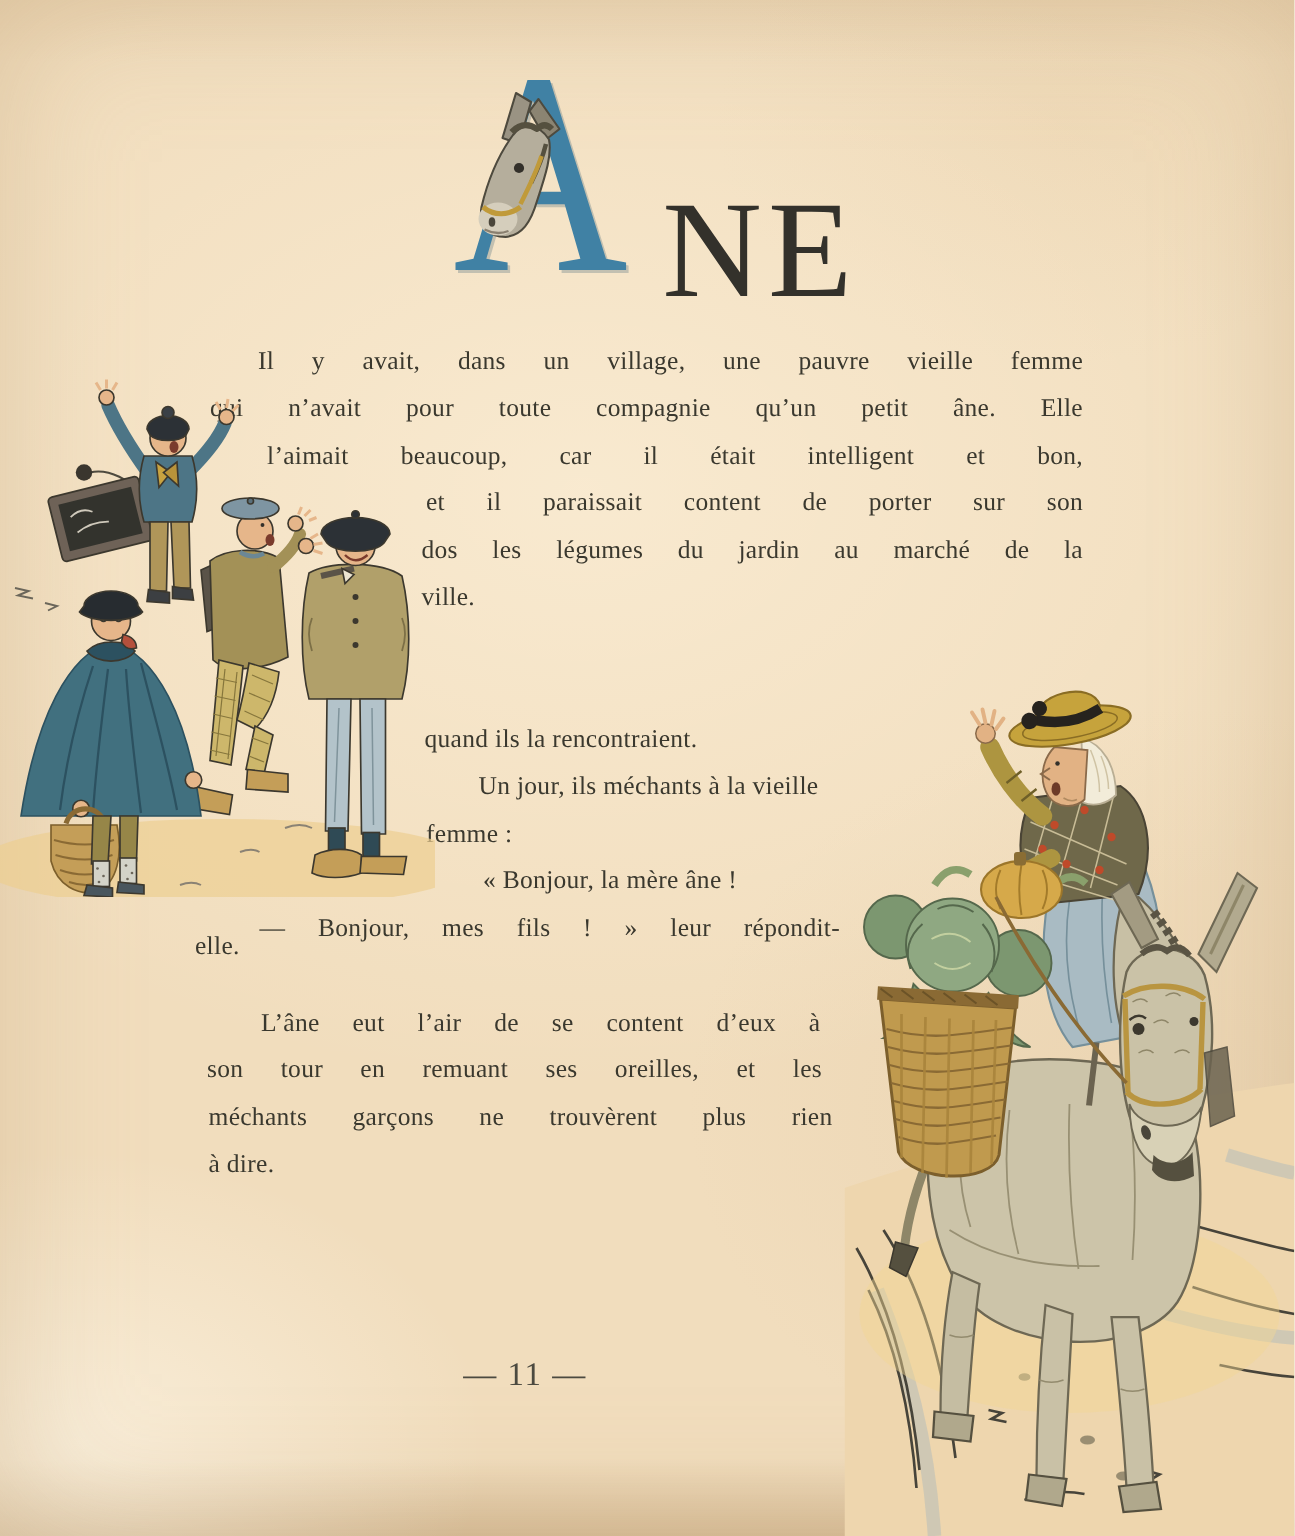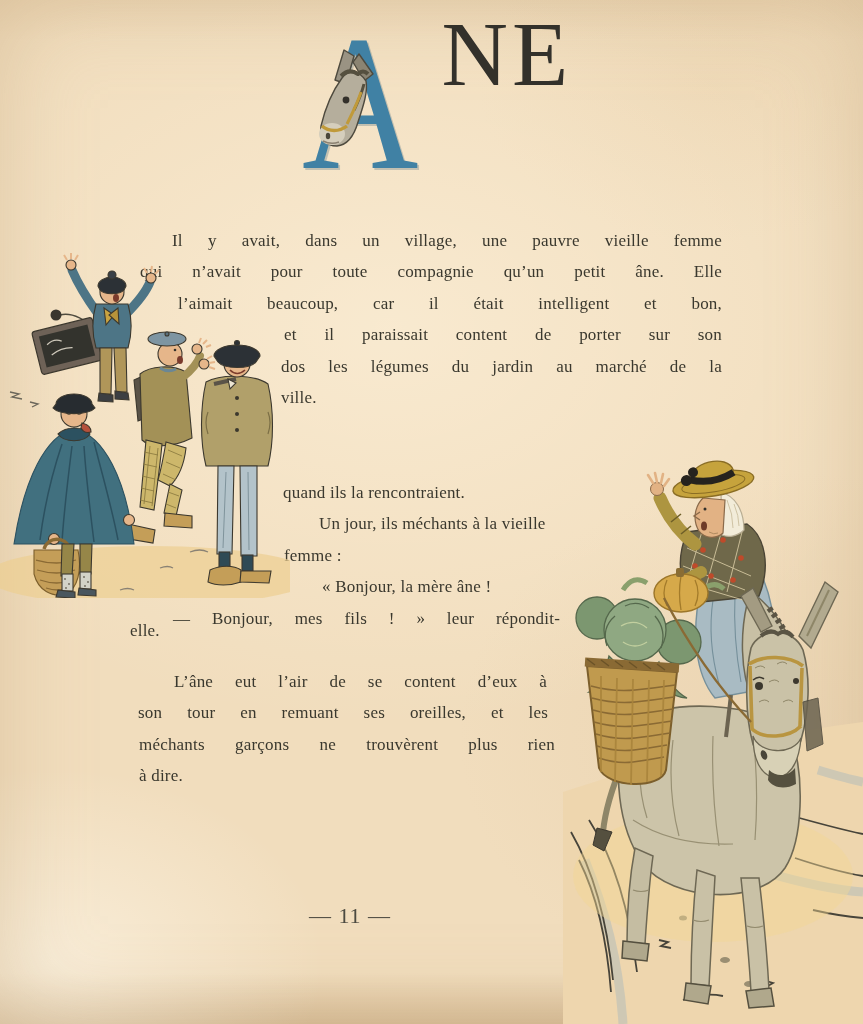--- a/index.html
+++ b/index.html
@@ -9,21 +9,21 @@
     background-color:#f1ddbd;
     background-image:
       radial-gradient(900px 640px at 45% 32%, rgba(255,244,223,.55), rgba(255,244,223,0) 62%),
       radial-gradient(480px 380px at 92% 72%, rgba(219,189,148,.28), rgba(219,189,148,0) 70%),
       radial-gradient(420px 300px at 6% 94%, rgba(255,250,238,.55), rgba(255,250,238,0) 65%),
       radial-gradient(330px 230px at 82% 8%, rgba(229,202,161,.30), rgba(229,202,161,0) 70%),
       linear-gradient(to bottom, rgba(214,184,142,.18), rgba(0,0,0,0) 4%, rgba(0,0,0,0) 95%, rgba(176,140,94,.38));
     box-shadow: inset 0 0 90px rgba(186,154,112,.35);
   }
   
-  .title{position:absolute;top:8px;left:0;right:0;display:flex;justify-content:center;align-items:flex-start;}
+  .title{position:absolute;top:20px;left:0;right:0;display:flex;justify-content:center;align-items:flex-end;}
   .initial-wrap{position:relative;display:inline-block;}
   .initial{
     display:inline-block;font-size:192px;line-height:1;color:#4081a4;
     transform:scaleX(.84);transform-origin:50% 100%;
     text-shadow:2px 2px 0 rgba(42,84,106,.25);
   }
   .donkey-head{position:absolute;left:20px;top:38px;}
   .title-rest{font-size:92px;line-height:1;color:#33312b;letter-spacing:4px;margin-left:12px;}
   
   .line{

